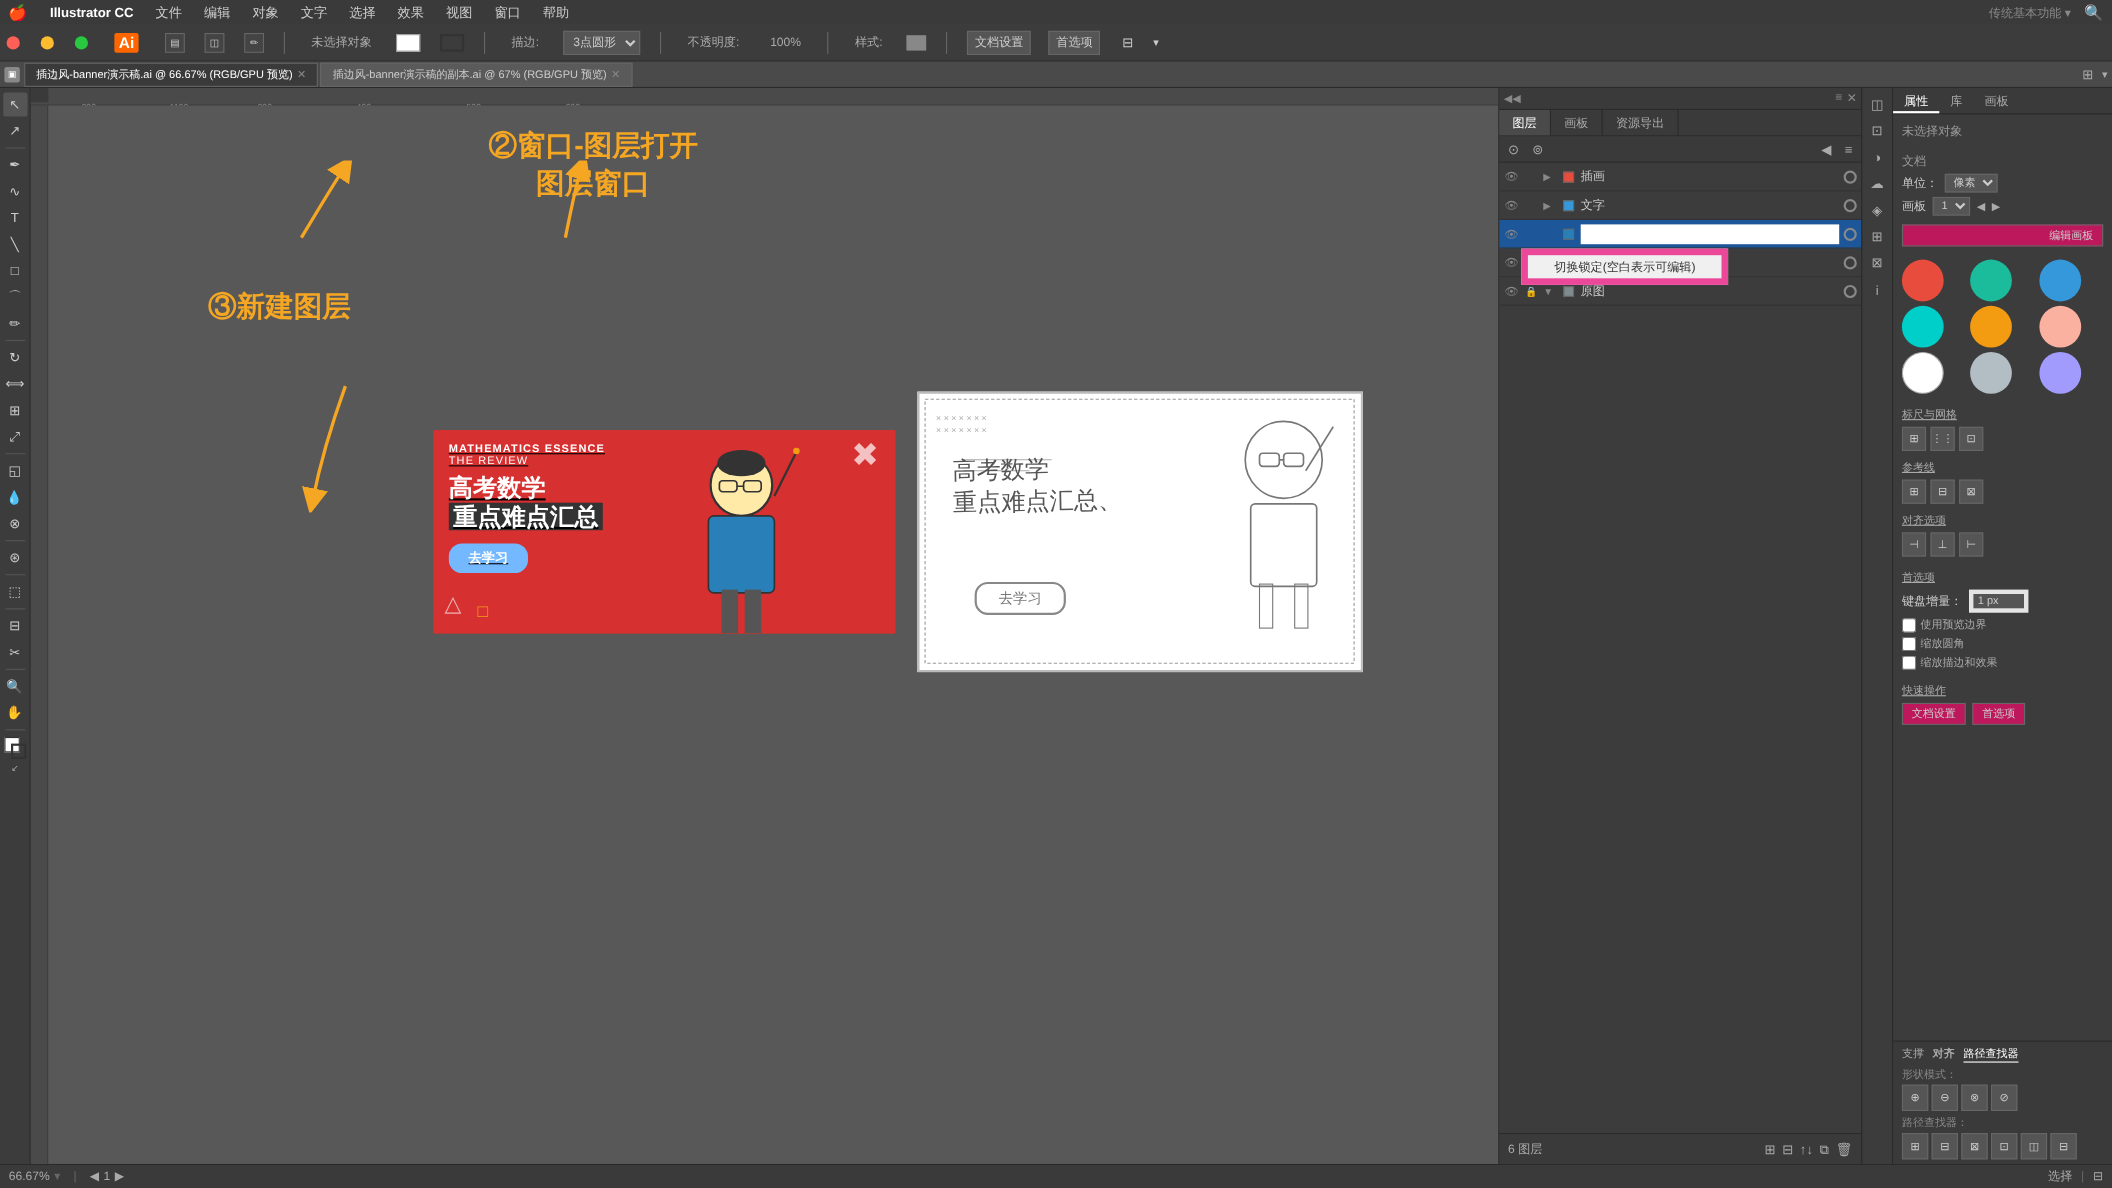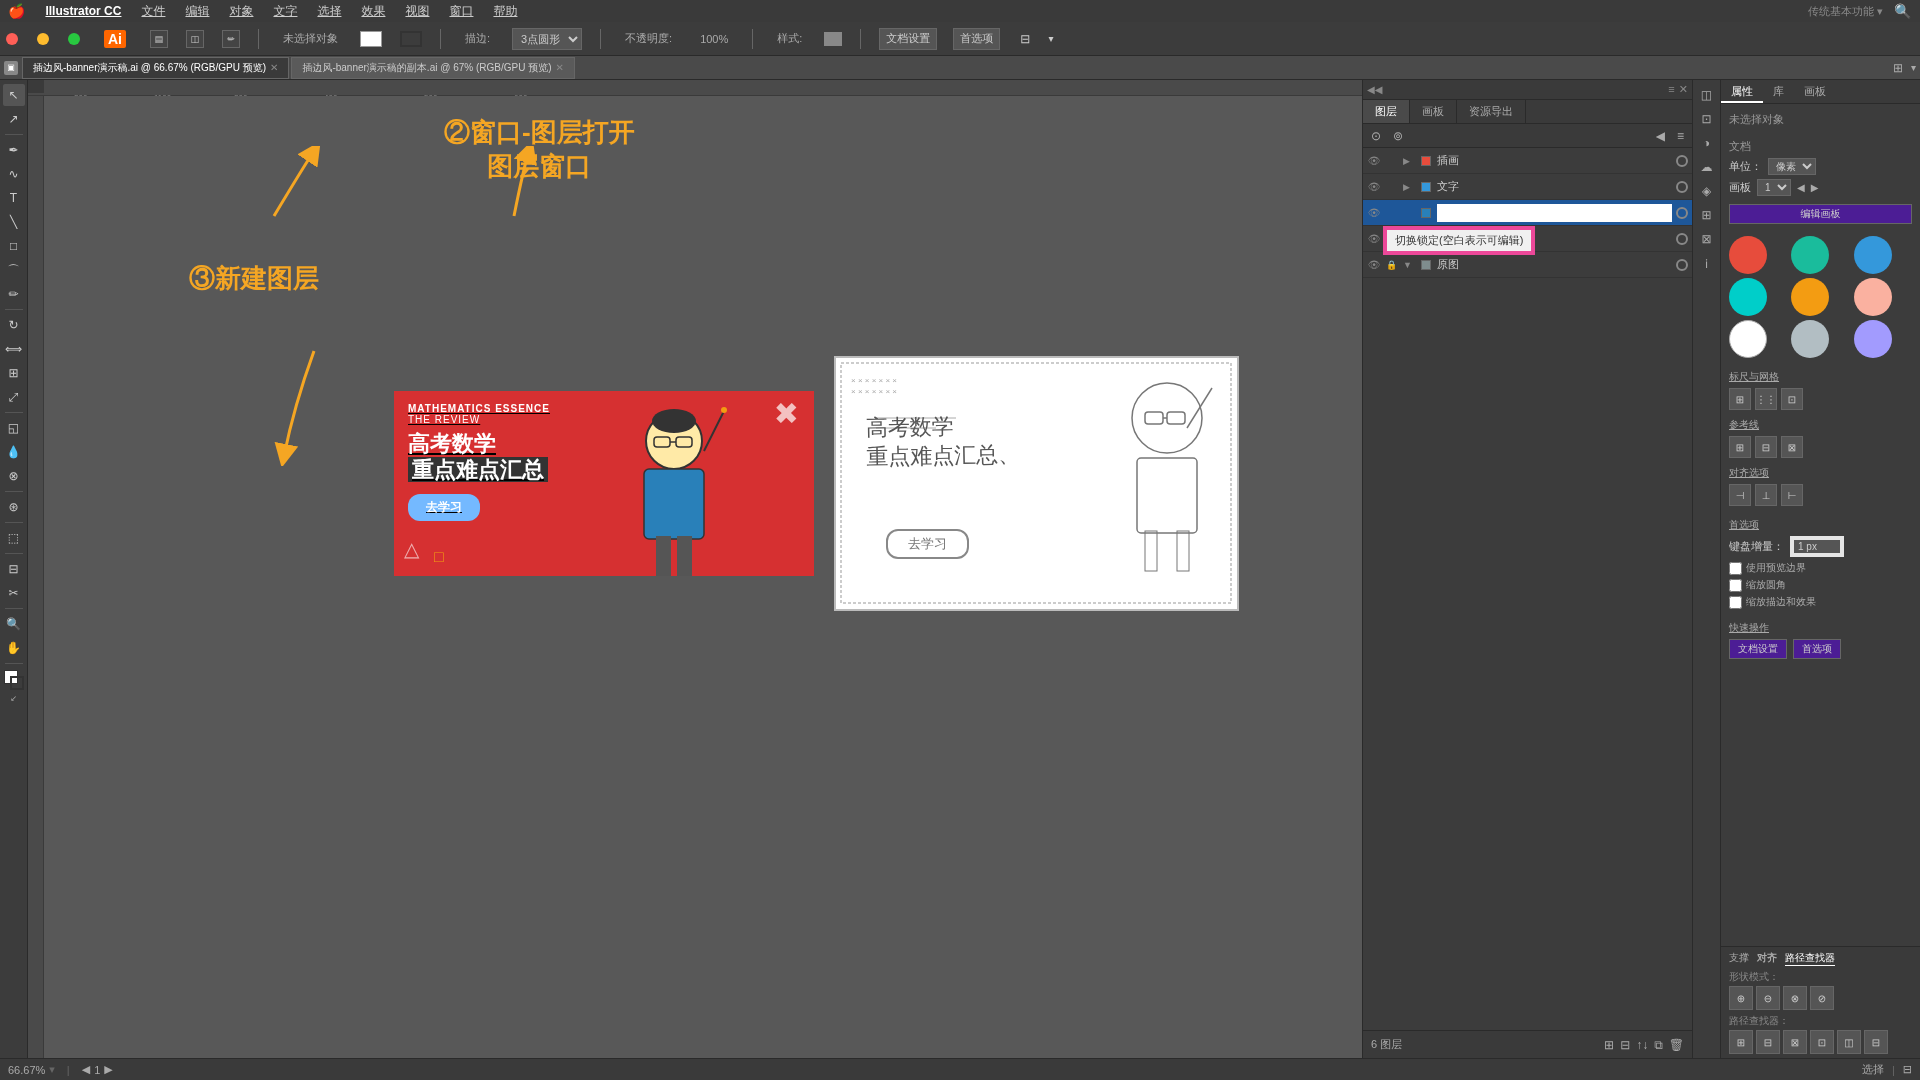--- a/index.html
+++ b/index.html
@@ -4,21 +4,21 @@
   <style>
     * { margin: 0; padding: 0; box-sizing: border-box; }
     body { width: 1920px; height: 1080px; overflow: hidden; font-family: 'PingFang SC', 'Microsoft YaHei', sans-serif; background: #444; }
 
     
     #menubar {
       width: 1920px; height: 22px; background: #3a3a3a; display: flex; align-items: center;
       font-size: 12px; color: #ccc; padding: 0 8px; gap: 4px;
     }
     .menu-apple { font-size: 14px; margin-right: 8px; }
-    .menu-item { padding: 2px 8px; cursor: pointer; text-decoration: underline; }
+    .menu-item { padding: 2px 8px; cursor: pointer; }
     .menu-brand { color: #fff; font-weight: bold; }
 
     
     #toolbar {
       width: 1920px; height: 34px; background: #3c3c3c; display: flex; align-items: center;
       padding: 0 6px; gap: 16px; border-bottom: 1px solid #2a2a2a;
     }
     .toolbar-label { color: #aaa; font-size: 11px; padding: 2px 6px; }
     .toolbar-btn {
       height: 22px; padding: 0 6px; background: #555; border: 1px solid #666;
@@ -143,22 +143,22 @@
     .layer-color { width: 10px; height: 10px; border: 1px solid #666; margin: 0 2px; }
     .layer-name { flex: 1; font-size: 11px; color: #ccc; }
     .layer-target { width: 12px; height: 12px; border-radius: 50%; border: 2px solid #888; margin-left: auto; }
     .layer-input {
       flex: 1; font-size: 11px; background: #fff; color: #333; border: none;
       padding: 1px 3px; outline: none; height: 18px;
     }
 
     
     .tooltip {
-      position: absolute; background: #f0f0f0; border: 4px solid #ec4899; color: #333;
-      font-size: 11px; padding: 3px 8px; z-index: 100; white-space: nowrap; top: 26px; left: 20px;
+      position: absolute; background: #f0f0f0; border: 6px solid #ec4899; color: #333;
+      font-size: 11px; padding: 3px 24px; z-index: 100; white-space: nowrap; top: 26px; left: 20px;
     }
 
     #layers-footer {
       height: 28px; background: #3a3a3a; display: flex; align-items: center;
       padding: 0 8px; border-top: 1px solid #2a2a2a; gap: 8px;
     }
     .layers-footer-text { font-size: 11px; color: #aaa; }
     .layers-footer-btn { color: #aaa; font-size: 12px; cursor: pointer; }
 
     
@@ -172,21 +172,21 @@
     .right-panel-tab { padding: 4px 10px; font-size: 11px; color: #aaa; cursor: pointer; }
     .right-panel-tab.active { color: #fff; border-bottom: 2px solid #fff; }
     #right-panel-content { flex: 1; overflow-y: auto; padding: 8px; }
 
     .prop-section { margin-bottom: 12px; }
     .prop-label { font-size: 11px; color: #999; margin-bottom: 4px; }
     .prop-row { display: flex; align-items: center; gap: 6px; margin-bottom: 4px; }
     .prop-value { font-size: 11px; color: #ccc; }
     .prop-select { background: #555; border: 1px solid #666; color: #ccc; font-size: 10px; padding: 1px 3px; }
     .prop-input { background: #555; border: 4px solid #e5e5e5; color: #ccc; font-size: 10px; padding: 1px 4px; width: 54px; }
-    .prop-btn { background: #4c1d95; border: 1px solid #666; color: #ccc; font-size: 10px; padding: 2px 8px; cursor: pointer; }
+    .prop-btn { background: #be185d; border: 1px solid #666; color: #ccc; font-size: 10px; padding: 2px 8px; cursor: pointer; text-align: right; }
 
     .color-swatches { display: grid; grid-template-columns: repeat(3, 1fr); gap: 4px; margin-top: 4px; }
     .color-swatch { width: 38px; height: 38px; border-radius: 50%; cursor: pointer; }
 
     .section-title { font-size: 10px; color: #aaa; margin: 8px 0 4px; text-decoration: underline; }
     .align-row { display: flex; gap: 4px; margin-bottom: 4px; }
     .align-btn {
       width: 22px; height: 22px; background: #555; border: 1px solid #666;
       display: flex; align-items: center; justify-content: center; cursor: pointer; color: #ccc; font-size: 10px;
     }

